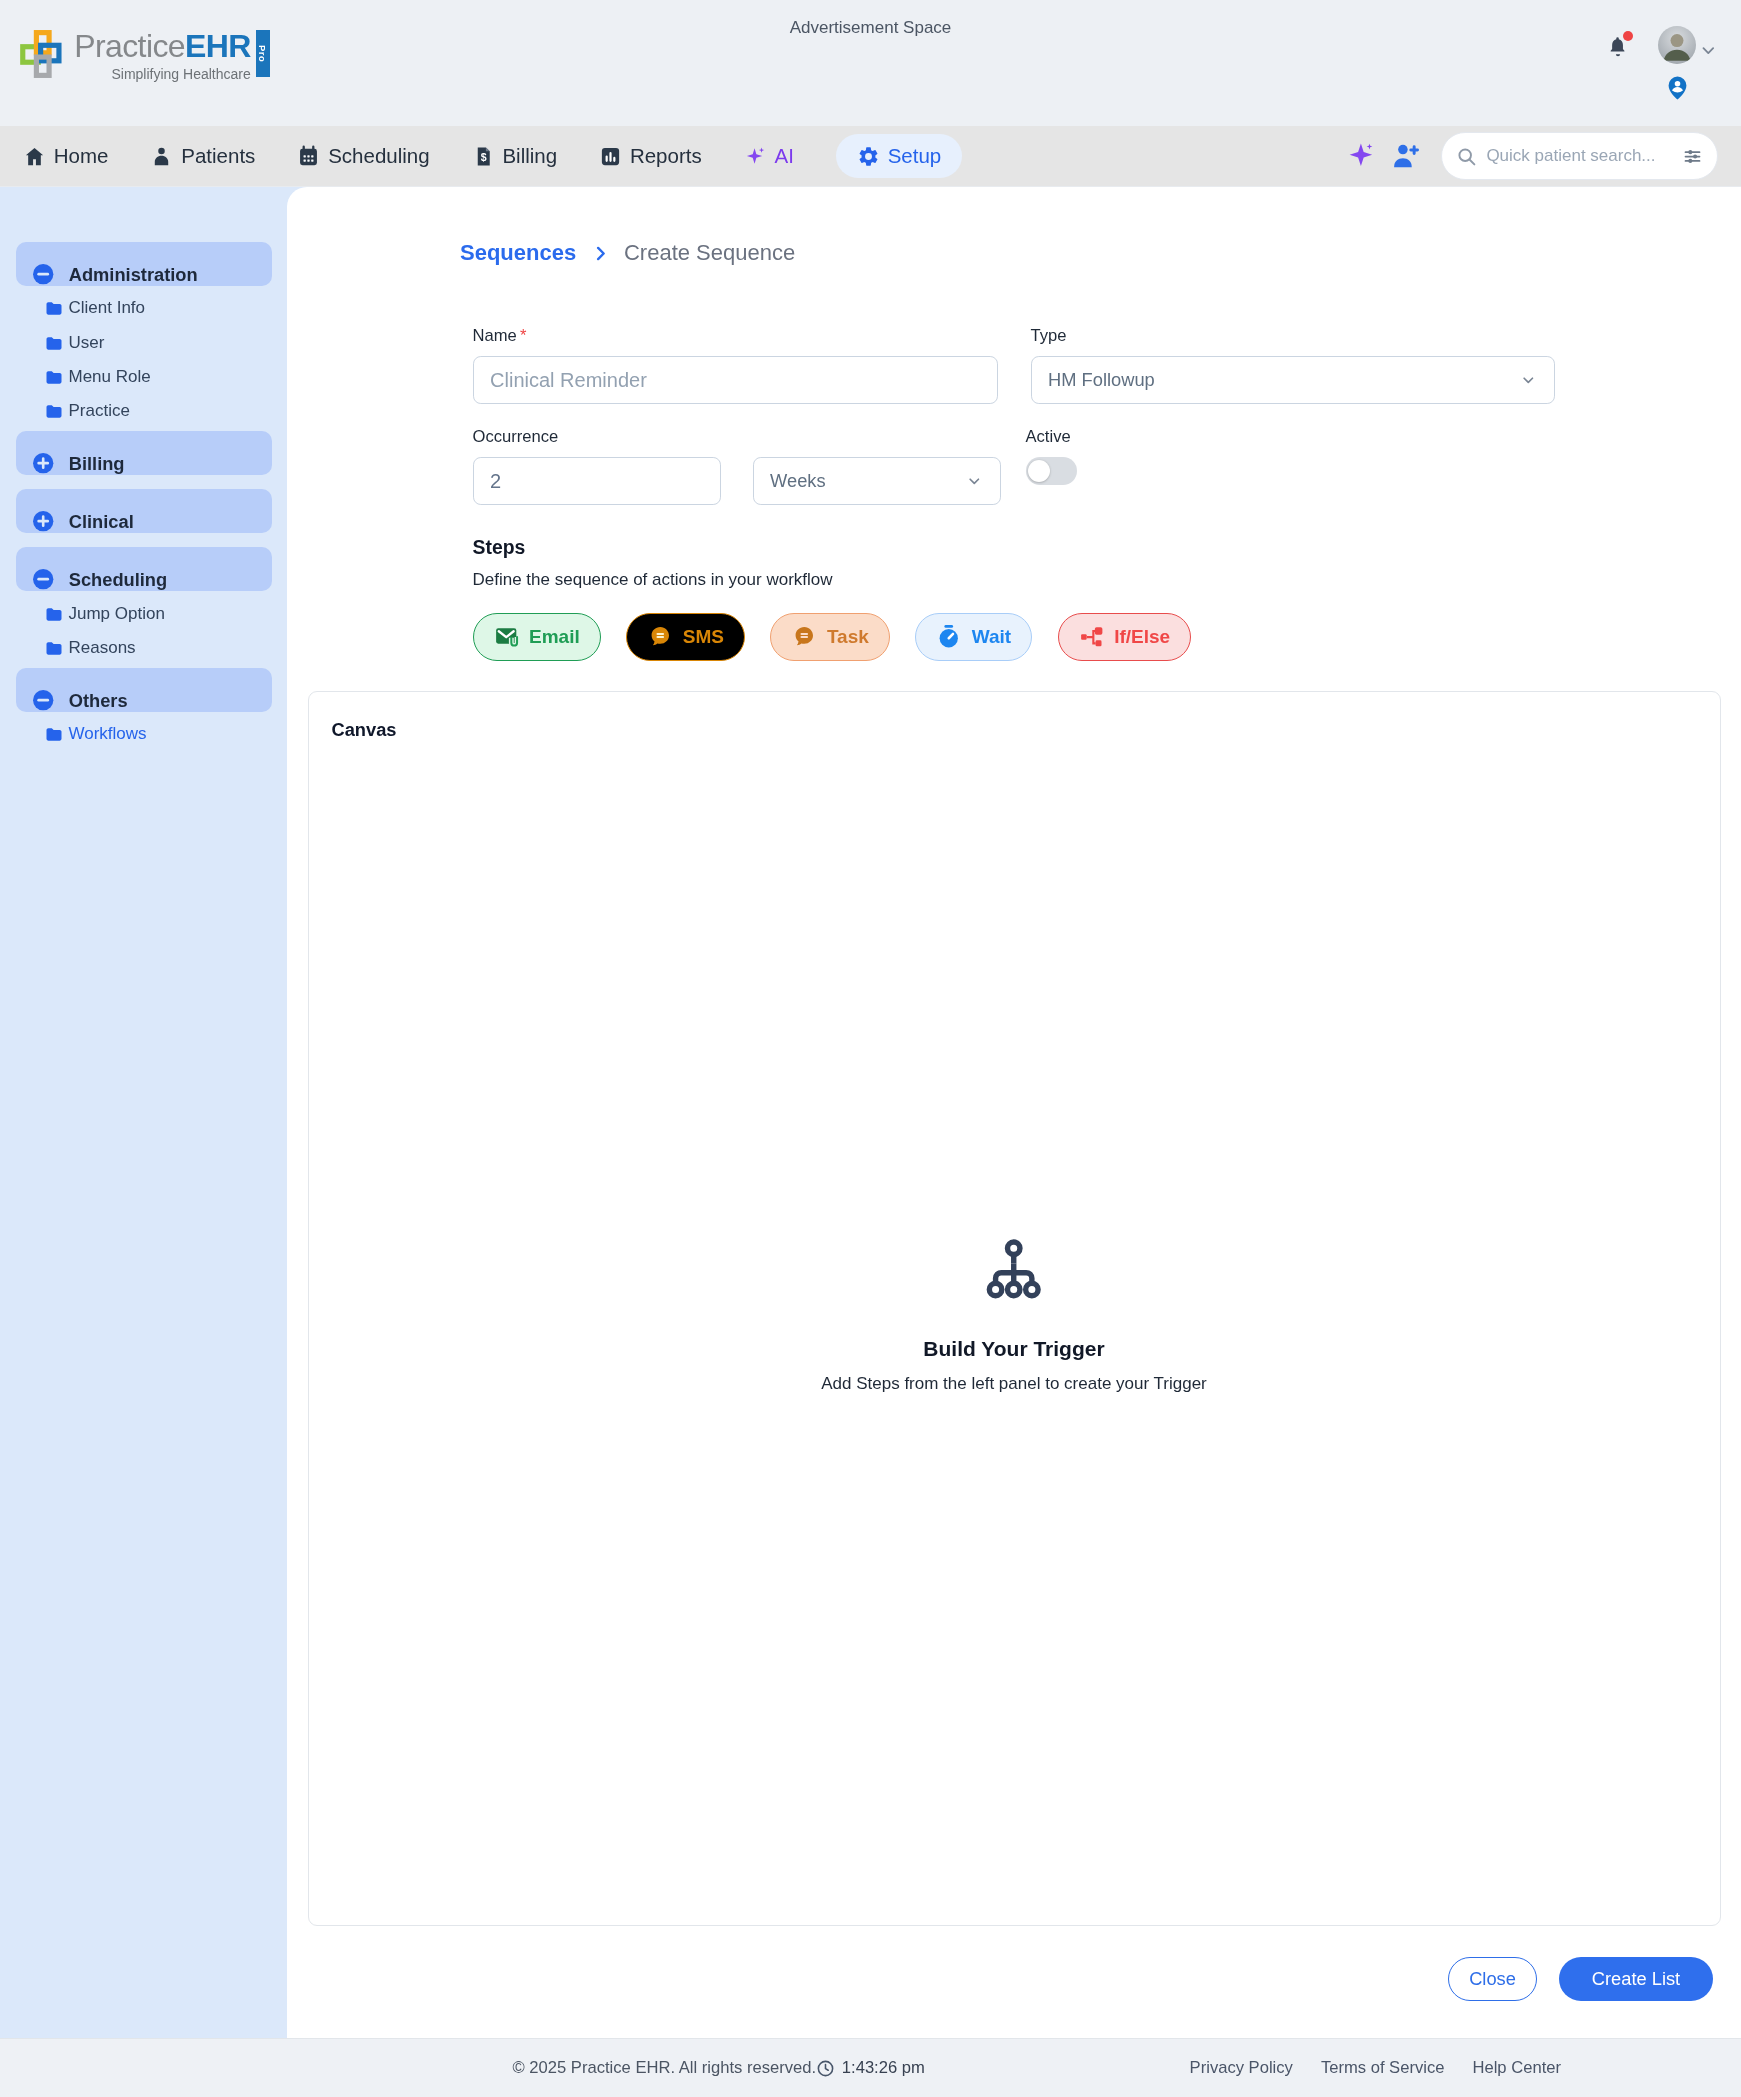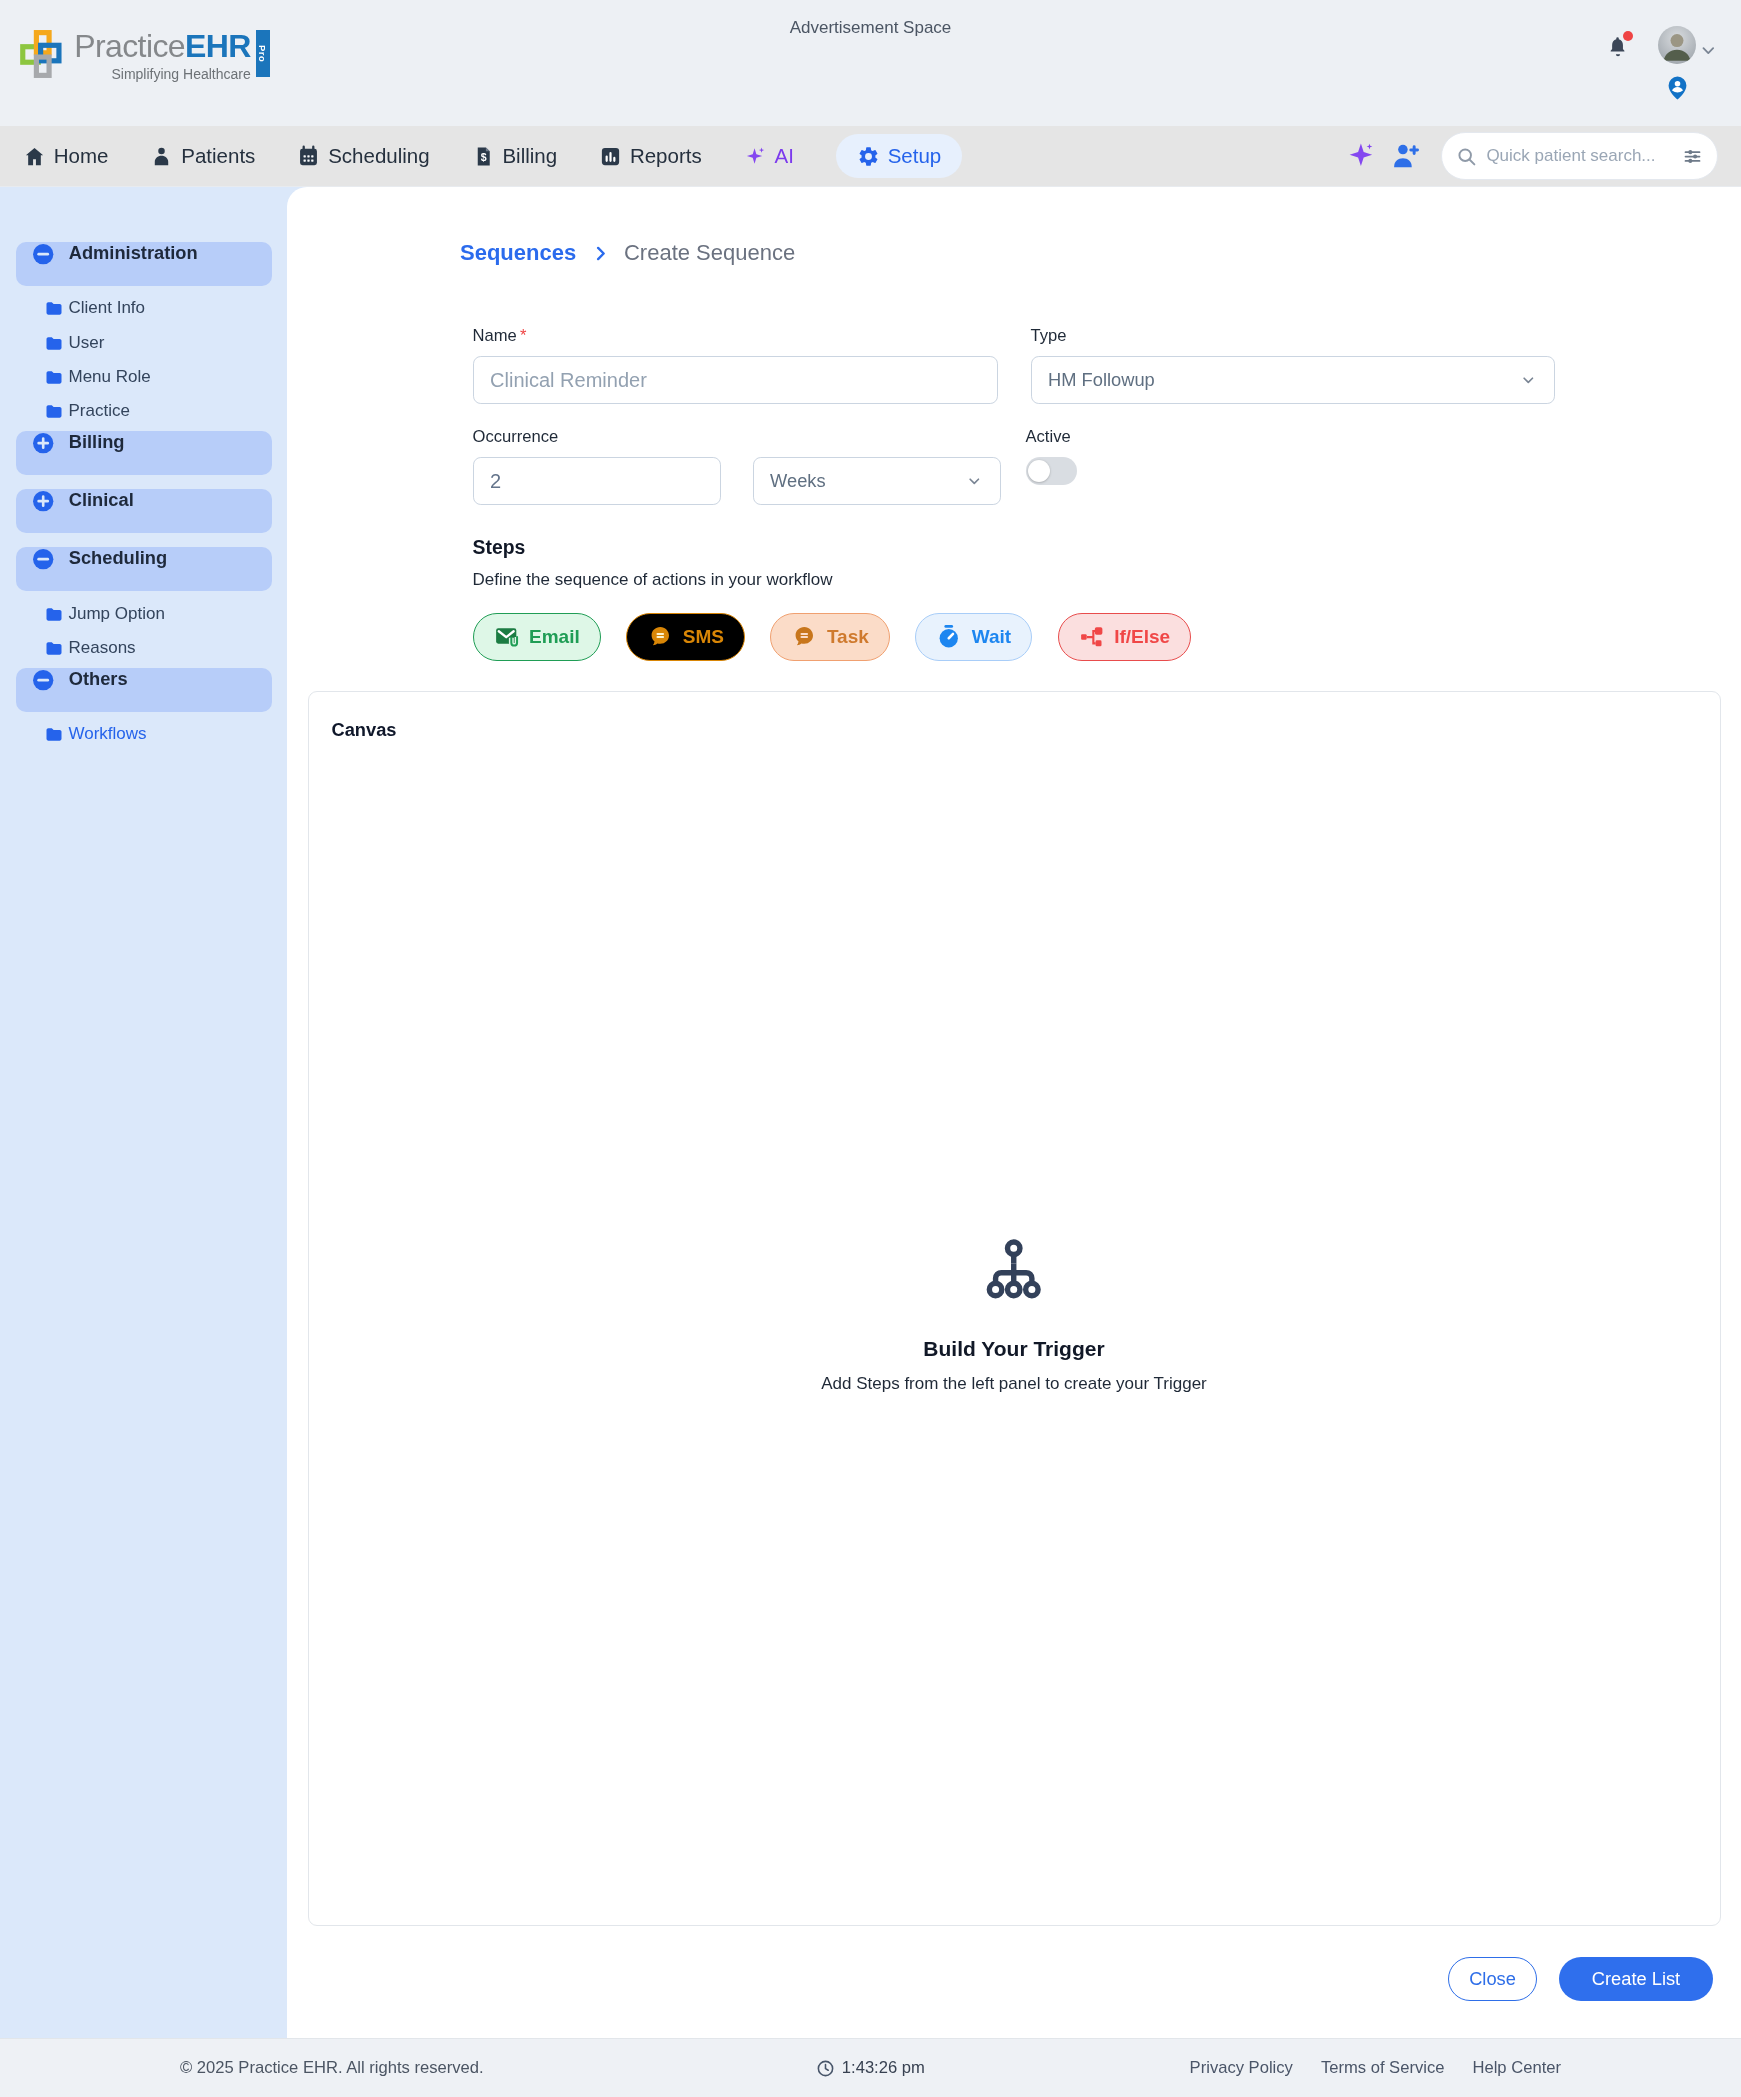--- a/index.html
+++ b/index.html
@@ -51,21 +51,21 @@
 .search-pill { width:277px; height:48px; background:#fff; border:1.1px solid #e4e8ee;
   border-radius:24.4px; display:flex; align-items:center; padding:0 14.4px; gap:9px; }
 .search-pill svg { width:21px; height:21px; flex-shrink:0; }
 .search-pill input { border:none; outline:none; flex:1; font-size:17px; color:#334155;
   background:transparent; font-family:"Liberation Sans",sans-serif; min-width:0; }
 .search-pill input::placeholder { color:#9aa6b5; }
 
 
 .content { display:flex; height:1851px; background:#dbe8fa; }
 .sidebar { width:287px; flex-shrink:0; background:#dbe8fa; padding:55px 15.5px 0; }
-.side-pill { display:flex; align-items:flex-start; gap:13.3px; background:#b7cdf9;
+.side-pill { display:flex; align-items:flex-end; gap:13.3px; background:#b7cdf9;
   border-radius:10px; height:44px; padding:0 15.5px; font-size:18.3px; font-weight:700;
   color:#1e293b; cursor:pointer; }
 .side-pill svg { width:24.4px; height:24.4px; flex-shrink:0; }
 .side-pill + .side-pill, .side-section { margin-top:14px; }
 .side-items { padding:12.2px 0 10px 28px; display:flex; flex-direction:column; gap:14.4px; }
 .side-item { display:flex; align-items:center; gap:5px; font-size:17px; color:#33445c; cursor:pointer; }
 .side-item svg { width:20px; height:20px; flex-shrink:0; }
 .side-item.active { color:#2563eb; }
 
 .main { flex:1; background:#fff; border-top-left-radius:20px; position:relative; overflow:hidden; }
@@ -124,21 +124,21 @@
 .actions-row { display:flex; justify-content:flex-end; align-items:center; gap:22px;
   margin:30.5px 28px 0 0; }
 .btn { height:44px; border-radius:22px; font-size:18.3px; font-weight:500; cursor:pointer;
   font-family:"Liberation Sans",sans-serif; }
 .btn-close { width:89px; background:#fff; border:1.7px solid #2e6ee8; color:#2e6ee8; }
 .btn-create { width:154px; background:#2f6fed; border:none; color:#fff; }
 
 
 .footer { height:59px; background:#eef1f5; border-top:0.6px solid #e2e6ea;
   display:flex; align-items:center; padding:0 180px; font-size:16.6px; color:#4b5563; }
-.footer-left { flex:1; }
+.footer-left { flex:1;text-align:right; }
 .footer-center { display:flex; align-items:center; gap:6.7px; color:#374151; }
 .footer-center svg { width:19px; height:19px; }
 .footer-right { flex:1; display:flex; justify-content:flex-end; gap:28px; }
 .footer-link { cursor:pointer; color:#4a5568; }
 </style>
 </head>
 <body>
 
 <div class="header">
   <div class="ad-text">Advertisement Space</div>

